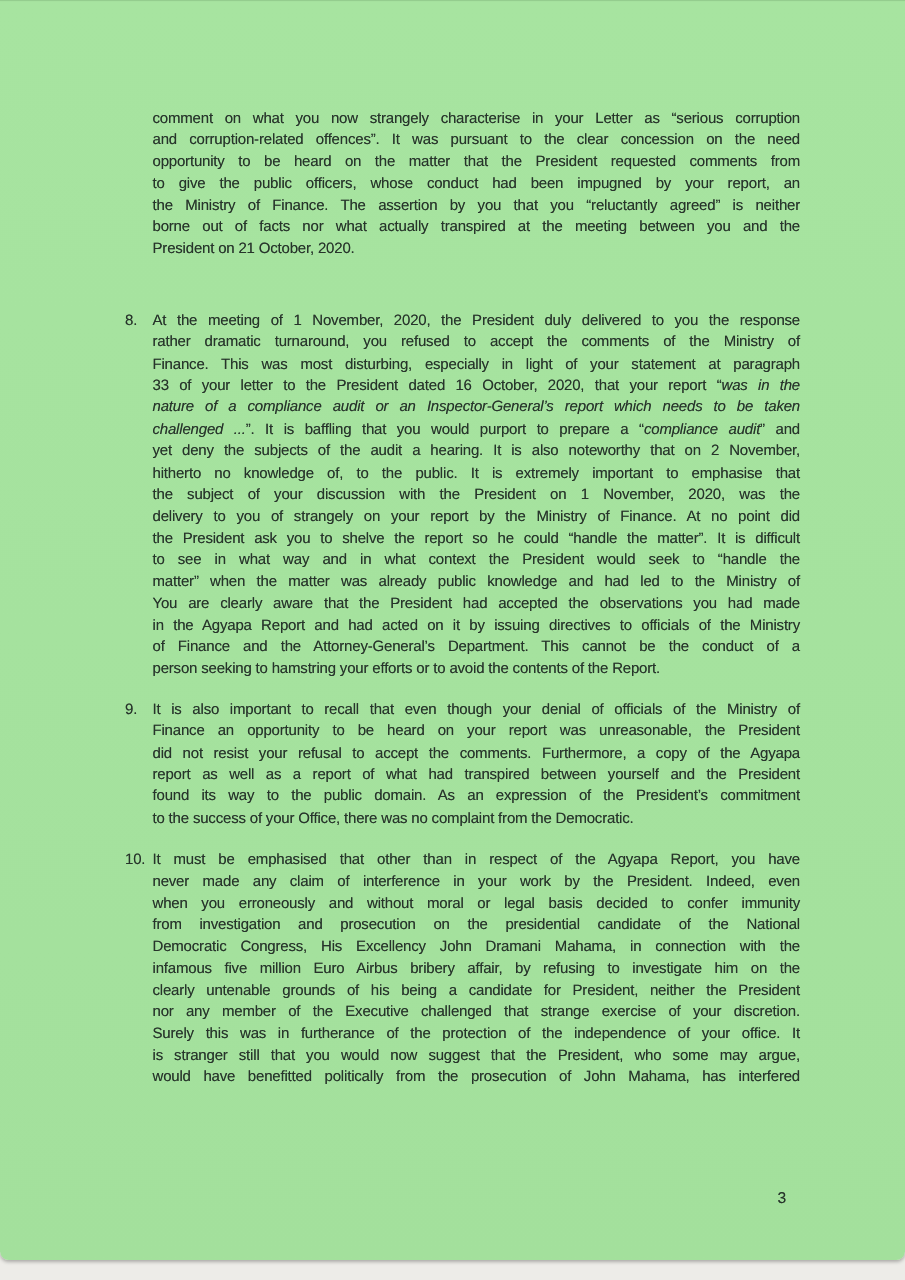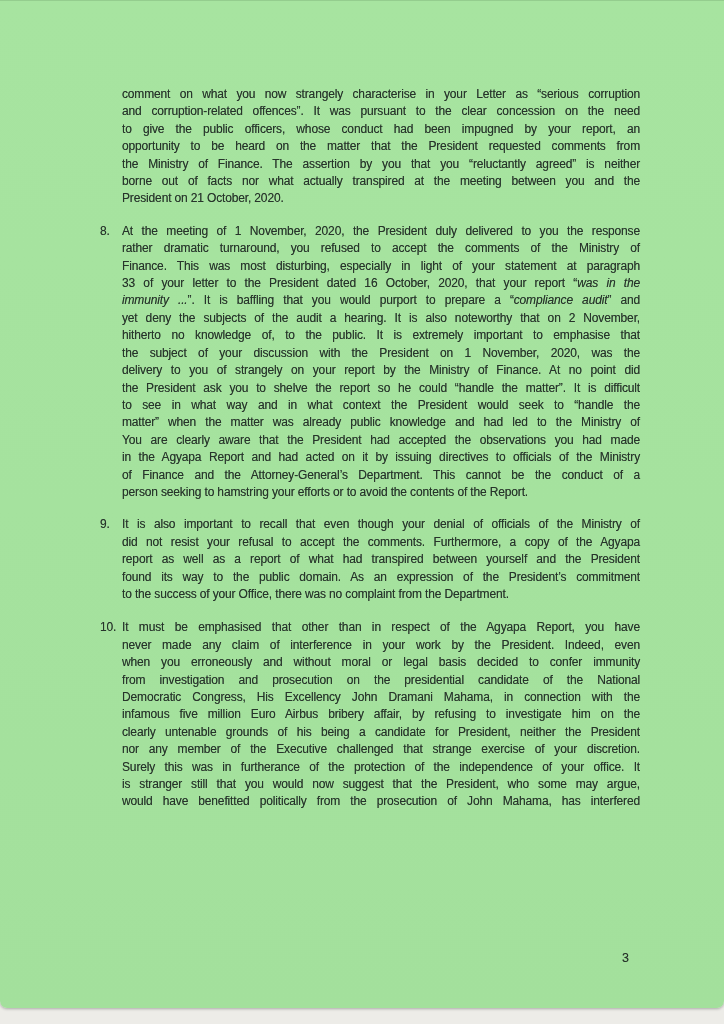--- a/index.html
+++ b/index.html
@@ -25,78 +25,80 @@
   .para{position:relative;}
   .para .num{
     position:absolute;left:-22px;top:0;width:22px;text-align:left;
   }
   .line{
     text-align:justify;
     text-align-last:justify;
   }
   .line.last{text-align-last:left;}
   .line em{font-style:italic;}
-  .mb-intro{margin-bottom:15px;}
+  .mb-intro{margin-bottom:40px;}
   .mb-8{margin-bottom:15px;}
   .mb-9{margin-bottom:16px;}
   .page-number{
     position:absolute;left:622px;top:951px;
     color:var(--ink,#27342b);font-size:12.5px;
     text-shadow:0 0 0.5px rgba(35,48,38,0.55);
   }
 </style>
 </head>
 <body style="--paper: #a7e4a0; --paper2: #a3e09c; --ink: #27342b; --backdrop: #edece8;">
 
 <div class="paper"></div>
 
 <div class="content">
 
   <div class="para mb-intro">
     <div>
         <div class="line"><span>comment on what you now strangely characterise in your Letter as “serious corruption</span></div>
         <div class="line"><span>and corruption-related offences”. It was pursuant to the clear concession on the need</span></div>
+        <div class="line"><span>opportunity to be heard on the matter that the President requested comments from</span></div>
         <div class="line"><span>to give the public officers, whose conduct had been impugned by your report, an</span></div>
-        <div class="line"><span>opportunity to be heard on the matter that the President requested comments from</span></div>
         <div class="line"><span>the Ministry of Finance. The assertion by you that you “reluctantly agreed” is neither</span></div>
         <div class="line"><span>borne out of facts nor what actually transpired at the meeting between you and the</span></div>
         <div class="line last"><span>President on 21 October, 2020.</span></div>
       </div>
   </div>
 
   <div class="para mb-8">
     <span class="num">8.</span>
     <div>
         <div class="line"><span>At the meeting of 1 November, 2020, the President duly delivered to you the response</span></div>
         <div class="line"><span>rather dramatic turnaround, you refused to accept the comments of the Ministry of</span></div>
         <div class="line"><span>Finance. This was most disturbing, especially in light of your statement at paragraph</span></div>
         <div class="line"><span>33 of your letter to the President dated 16 October, 2020, that your report “</span><em>was in the</em></div>
-        <div class="line"><em>immunity ...</em><span>”. It is baffling that you would purport to prepare a “</span><em>compliance audit</em><span>” and</span></div>
+        <div class="line"><em>nature of a compliance audit or an Inspector-General’s report which needs to be taken</em></div>
+        <div class="line"><em>challenged ...</em><span>”. It is baffling that you would purport to prepare a “</span><em>compliance audit</em><span>” and</span></div>
         <div class="line"><span>yet deny the subjects of the audit a hearing. It is also noteworthy that on 2 November,</span></div>
         <div class="line"><span>hitherto no knowledge of, to the public. It is extremely important to emphasise that</span></div>
         <div class="line"><span>the subject of your discussion with the President on 1 November, 2020, was the</span></div>
         <div class="line"><span>delivery to you of strangely on your report by the Ministry of Finance. At no point did</span></div>
         <div class="line"><span>the President ask you to shelve the report so he could “handle the matter”. It is difficult</span></div>
         <div class="line"><span>to see in what way and in what context the President would seek to “handle the</span></div>
         <div class="line"><span>matter” when the matter was already public knowledge and had led to the Ministry of</span></div>
         <div class="line"><span>You are clearly aware that the President had accepted the observations you had made</span></div>
         <div class="line"><span>in the Agyapa Report and had acted on it by issuing directives to officials of the Ministry</span></div>
         <div class="line"><span>of Finance and the Attorney-General’s Department. This cannot be the conduct of a</span></div>
         <div class="line last"><span>person seeking to hamstring your efforts or to avoid the contents of the Report.</span></div>
       </div>
   </div>
 
   <div class="para mb-9">
     <span class="num">9.</span>
     <div>
         <div class="line"><span>It is also important to recall that even though your denial of officials of the Ministry of</span></div>
+        <div class="line"><span>Finance an opportunity to be heard on your report was unreasonable, the President</span></div>
         <div class="line"><span>did not resist your refusal to accept the comments. Furthermore, a copy of the Agyapa</span></div>
         <div class="line"><span>report as well as a report of what had transpired between yourself and the President</span></div>
         <div class="line"><span>found its way to the public domain. As an expression of the President’s commitment</span></div>
-        <div class="line last"><span>to the success of your Office, there was no complaint from the Department.</span></div>
+        <div class="line last"><span>to the success of your Office, there was no complaint from the Democratic.</span></div>
       </div>
   </div>
 
   <div class="para">
     <span class="num">10.</span>
     <div>
         <div class="line"><span>It must be emphasised that other than in respect of the Agyapa Report, you have</span></div>
         <div class="line"><span>never made any claim of interference in your work by the President. Indeed, even</span></div>
         <div class="line"><span>when you erroneously and without moral or legal basis decided to confer immunity</span></div>
         <div class="line"><span>from investigation and prosecution on the presidential candidate of the National</span></div>

